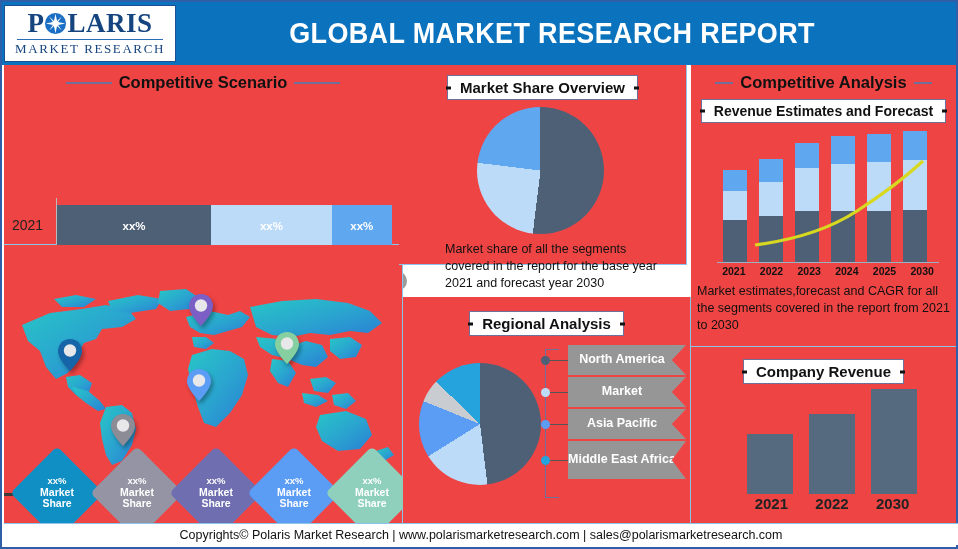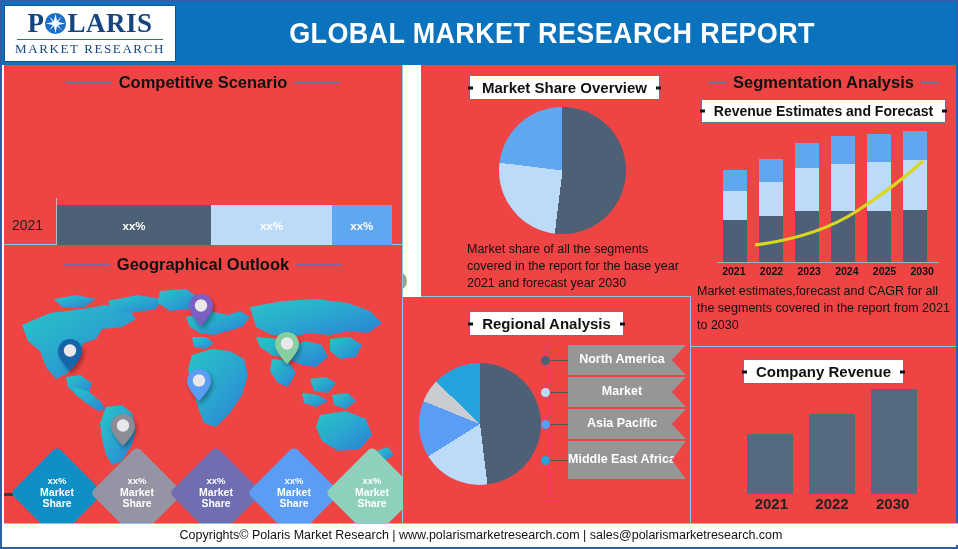--- a/index.html
+++ b/index.html
@@ -142,21 +142,21 @@
   }
   .hex-label {
     position: absolute; top: 0; width: 80px; height: 66px;
     display: flex; flex-direction: column; align-items: center; justify-content: center;
     color: #fff; font-size: 10.5px; font-weight: 700; line-height: 1.12;
     text-align: center;
   }
   .hex-label .pct { font-size: 9.5px; }
 
   
-  #p-mso { left: 419px; top: 63px; width: 288px; height: 232px; }
+  #p-mso { left: 397px; top: 63px; width: 288px; height: 200px; }
   #pie1 {
     position: absolute; left: 78px; top: 42px;
     width: 127px; height: 127px; border-radius: 50%;
   }
   #mso-text { position: absolute; left: 46px; top: 176px; width: 216px; }
 
   
   #p-reg { left: 401px; top: 295px; width: 288px; height: 230px; }
   #pie2 {
     position: absolute; left: 16px; top: 66px;
@@ -280,25 +280,20 @@
         <div class="pill">Company B</div>
       </div>
       <div class="marker" style="left:254px;">
         <div class="tri" style="border-bottom-color:#5fa8f0;"></div>
         <div class="pill">Company C</div>
       </div>
     </div>
   </div>
 
   <div class="panel pborder-r" id="p-geo">
-    <div class="sec-head" style="margin-top:10px;">
-      <span class="rule"></span>
-      <span class="txt">Geographical Outlook</span>
-      <span class="rule"></span>
-    </div>
 
     <div id="map-wrap">
       <svg width="390" height="185" viewBox="0 0 390 185">
         <defs>
           <linearGradient id="mapg" x1="0" y1="0" x2="1" y2="1">
             <stop offset="0%" stop-color="#27c6c6"></stop>
             <stop offset="50%" stop-color="#2aa6cf"></stop>
             <stop offset="100%" stop-color="#2a7fd4"></stop>
           </linearGradient>
         </defs>
@@ -446,21 +441,21 @@
         <span class="reg-dot" style="background:#25a3dd;"></span>
         <span class="reg-connect"></span>
         <span class="reg-ribbon two-line">Middle East Africa</span>
       </div>
     </div>
   </div>
 
   <div class="panel pborder-b" id="p-seg">
     <div class="sec-head" style="margin-top:8px;">
       <span class="rule" style="width:18px;"></span>
-      <span class="txt">Segmentation Analysis</span>
+      <span class="txt">Competitive Analysis</span>
       <span class="rule" style="width:18px;"></span>
     </div>
     <div style="text-align:center;margin-top:7px;">
       <span class="boxed-title" style="font-size:14px;">Revenue Estimates and Forecast</span>
     </div>
 
     <div id="seg-chart">
       <div class="seg-bar" style="left:6px;height:68%;">
         <div class="s-top" style="height:23%;"></div>
           <div class="s-mid" style="height:31%;"></div>

